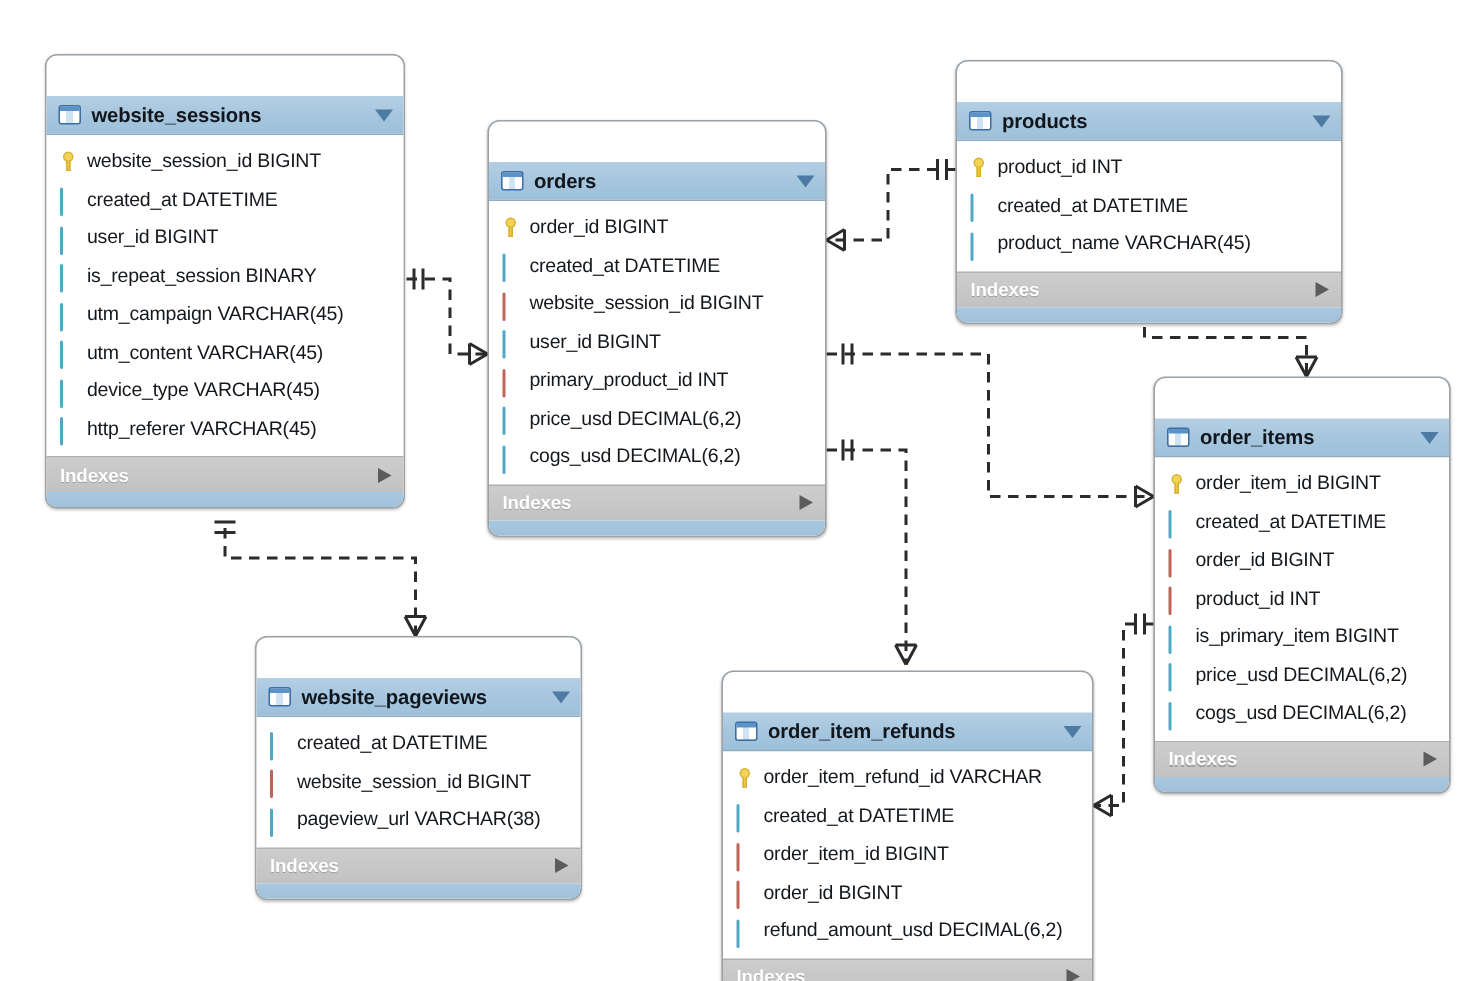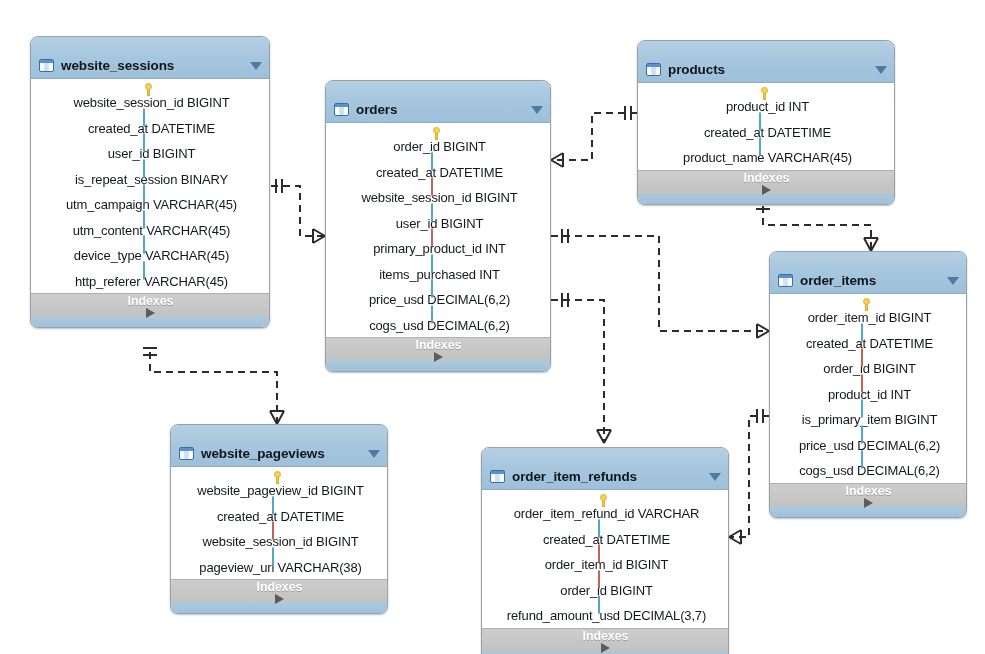--- a/index.html
+++ b/index.html
@@ -30,23 +30,24 @@
     border-radius: 8px;
     background: #ffffff;
     box-shadow: 0 1px 2px rgba(0,0,0,0.25);
     overflow: hidden;
     box-sizing: border-box;
   }
   .tbl-header {
     display: flex;
     align-items: center;
     height: 25px;
-    padding: 16px 7px 0 8px;
+    padding: 0 7px 0 8px;
     background: linear-gradient(to bottom, #b4cfe4 0%, #a6c6de 50%, #9dc0da 100%);
     border-bottom: 1px solid #8fabc2;
+    margin-top: 27px;
   }
   .tbl-icon {
     width: 15px;
     height: 13px;
     flex: 0 0 auto;
     margin-right: 7px;
     border: 1px solid #3a6ea5;
     border-radius: 2px;
     background:
       linear-gradient(to right, #ffffff 0 33%, #cfe3f5 33% 66%, #ffffff 66% 100%);
@@ -79,21 +80,20 @@
   .cols {
     background: #ffffff;
     padding: 4px 0 6px 0;
   }
   .col-row {
     display: flex;
     align-items: center;
     height: 25.5px;
     padding: 0 6px 0 9px;
     white-space: nowrap;
-    flex-direction: column;
   }
   .col-mark {
     flex: 0 0 auto;
     width: 12px;
     height: 12px;
     margin-right: 6px;
     position: relative;
   }
   .mark-diamond {
     width: 11px;
@@ -141,21 +141,20 @@
     color: #14181c;
     letter-spacing: -0.15px;
   }
   .indexes-bar {
     display: flex;
     align-items: center;
     height: 23px;
     padding: 0 8px 0 9px;
     background: linear-gradient(to bottom, #cdcdcd 0%, #c2c2c2 100%);
     border-top: 1px solid #b0b0b0;
-    flex-direction: column;
   }
   .indexes-label {
     flex: 1 1 auto;
     font-size: 12.5px;
     font-weight: bold;
     color: #ffffff;
     text-shadow: 0 1px 0 rgba(0,0,0,0.22);
     letter-spacing: -0.1px;
   }
   .play-tri {
@@ -301,24 +300,20 @@
           <div class="col-row">
             <span class="col-mark"><span class="mark-diamond mark-cyan"></span></span>
             <span class="col-text">user_id BIGINT</span>
           </div>
           <div class="col-row">
             <span class="col-mark"><span class="mark-diamond mark-red"></span></span>
             <span class="col-text">primary_product_id INT</span>
           </div>
           <div class="col-row">
             <span class="col-mark"><span class="mark-diamond mark-cyan"></span></span>
-            <span class="col-text">items_purchased INT</span>
-          </div>
-          <div class="col-row">
-            <span class="col-mark"><span class="mark-diamond mark-cyan"></span></span>
             <span class="col-text">price_usd DECIMAL(6,2)</span>
           </div>
           <div class="col-row">
             <span class="col-mark"><span class="mark-diamond mark-cyan"></span></span>
             <span class="col-text">cogs_usd DECIMAL(6,2)</span>
           </div>
         </div>
         <div class="indexes-bar">
           <span class="indexes-label">Indexes</span>
           <span class="play-tri"></span>
@@ -394,24 +389,20 @@
         <div class="foot-strip"></div>
       </div>
       <div class="table-box" style="left: 170px; top: 424px; width: 218px;">
         <div class="tbl-header">
           <span class="tbl-icon"></span>
           <span class="tbl-title">website_pageviews</span>
           <span class="chevron"></span>
         </div>
         <div class="cols">
           <div class="col-row">
-            <span class="col-mark"><span class="mark-key"></span></span>
-            <span class="col-text">website_pageview_id BIGINT</span>
-          </div>
-          <div class="col-row">
             <span class="col-mark"><span class="mark-diamond mark-cyan"></span></span>
             <span class="col-text">created_at DATETIME</span>
           </div>
           <div class="col-row">
             <span class="col-mark"><span class="mark-diamond mark-red"></span></span>
             <span class="col-text">website_session_id BIGINT</span>
           </div>
           <div class="col-row">
             <span class="col-mark"><span class="mark-diamond mark-cyan"></span></span>
             <span class="col-text">pageview_url VARCHAR(38)</span>
@@ -441,21 +432,21 @@
           <div class="col-row">
             <span class="col-mark"><span class="mark-diamond mark-red"></span></span>
             <span class="col-text">order_item_id BIGINT</span>
           </div>
           <div class="col-row">
             <span class="col-mark"><span class="mark-diamond mark-red"></span></span>
             <span class="col-text">order_id BIGINT</span>
           </div>
           <div class="col-row">
             <span class="col-mark"><span class="mark-diamond mark-cyan"></span></span>
-            <span class="col-text">refund_amount_usd DECIMAL(3,7)</span>
+            <span class="col-text">refund_amount_usd DECIMAL(6,2)</span>
           </div>
         </div>
         <div class="indexes-bar">
           <span class="indexes-label">Indexes</span>
           <span class="play-tri"></span>
         </div>
         <div class="foot-strip"></div>
       </div>
     </div>
 

